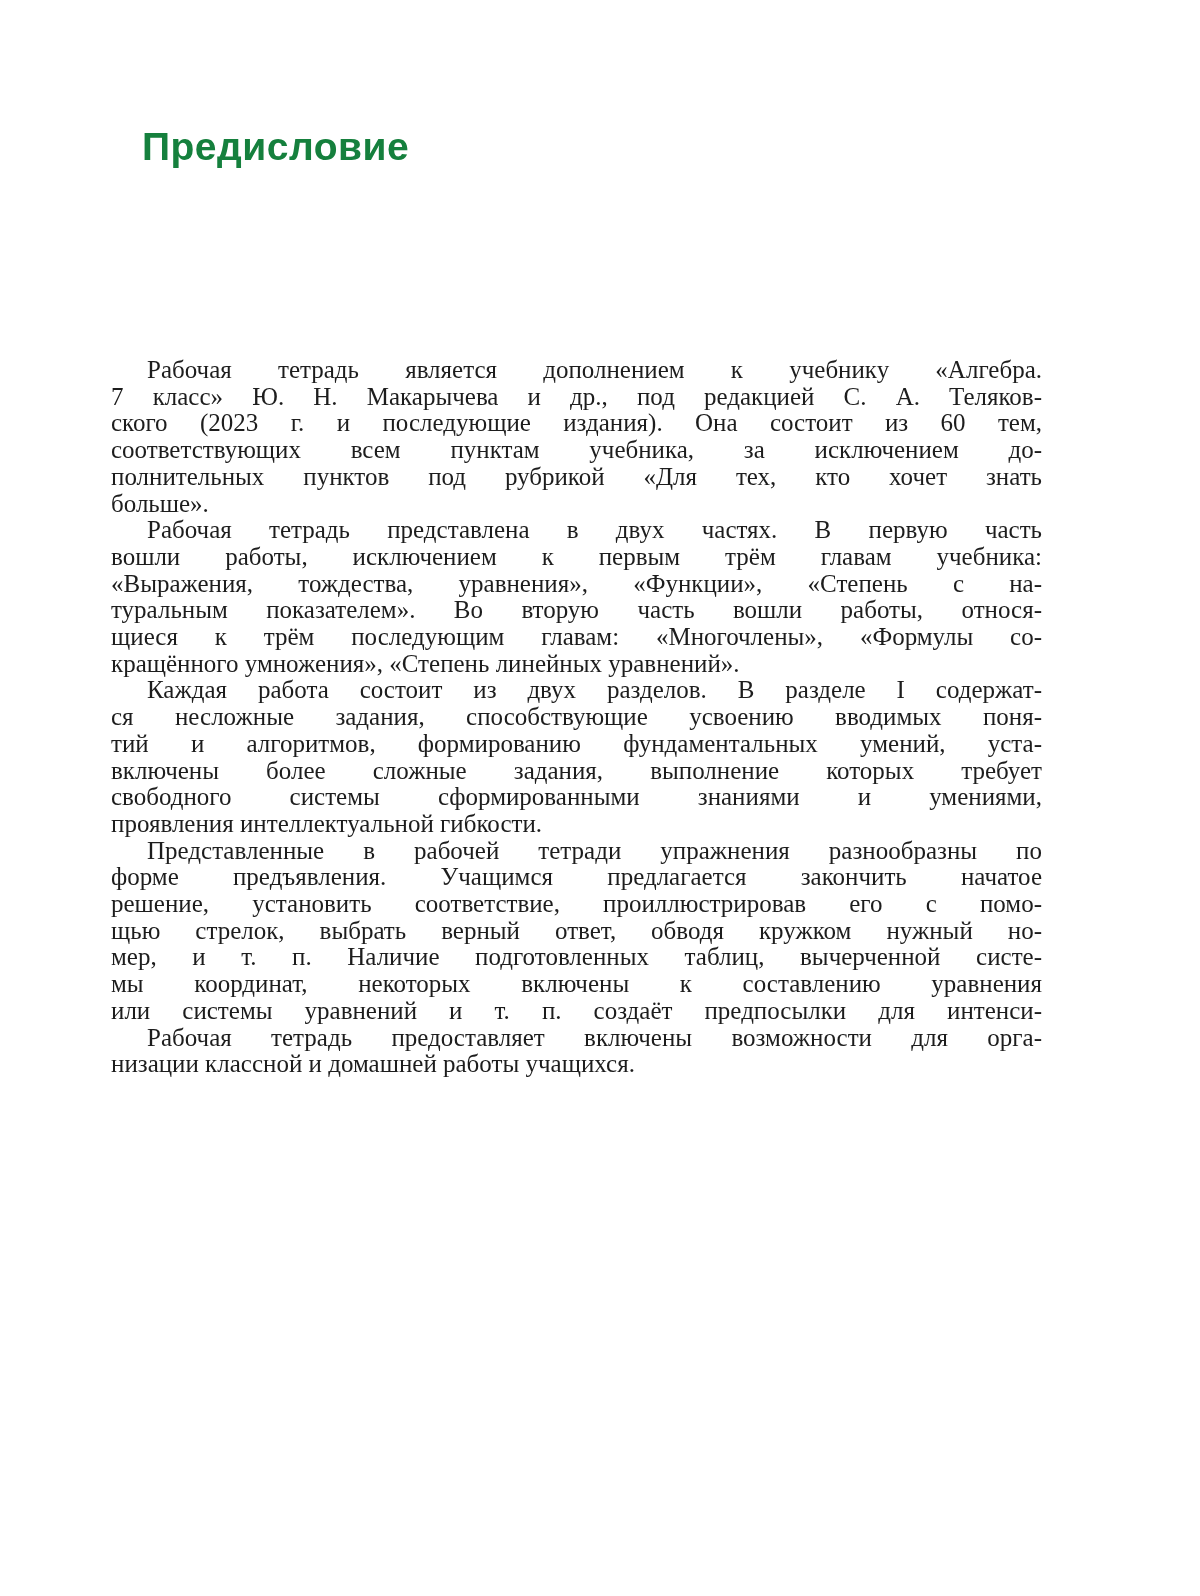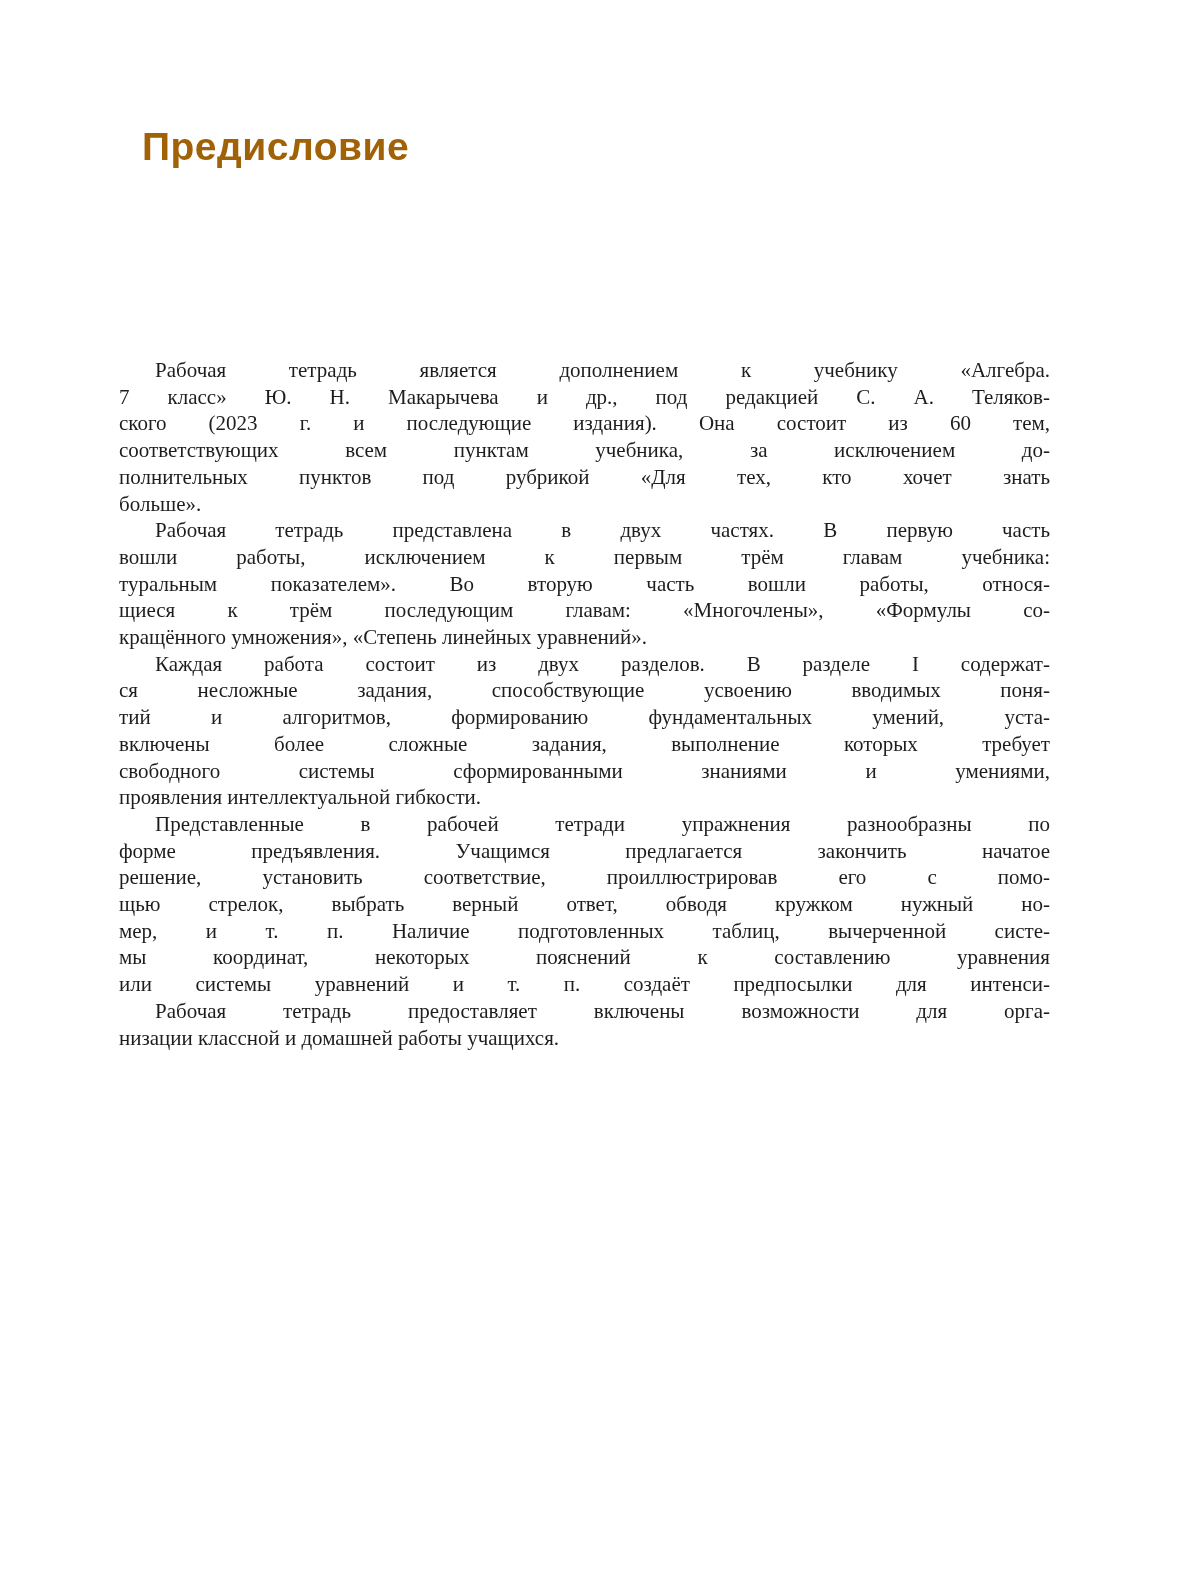--- a/index.html
+++ b/index.html
@@ -19,28 +19,28 @@
   .title {
     position: absolute;
     left: 142px;
     top: 127px;
     margin: 0;
     font-family: "Liberation Sans", "DejaVu Sans", sans-serif;
     font-weight: 700;
     font-size: 39px;
     line-height: 1;
     letter-spacing: 0.5px;
-    color: #a16207;
+    color: #15803d;
   }
   .body-text {
     position: absolute;
-    left: 119px;
+    left: 111px;
     top: 357px;
     width: 931px;
-    font-size: 21px;
+    font-size: 25px;
     line-height: 26.7px;
   }
   .paragraph {
     margin: 0;
     padding: 0;
   }
   .line {
     text-align: justify;
     text-align-last: justify;
   }
@@ -61,39 +61,40 @@
         <div class="line first">Рабочая тетрадь является дополнением к учебнику «Алгебра.</div>
         <div class="line">7 класс» Ю. Н. Макарычева и др., под редакцией С. А. Теляков-</div>
         <div class="line">ского (2023 г. и последующие издания). Она состоит из 60 тем,</div>
         <div class="line">соответствующих всем пунктам учебника, за исключением до-</div>
         <div class="line">полнительных пунктов под рубрикой «Для тех, кто хочет знать</div>
         <div class="line last">больше».</div>
       </div>
       <div class="paragraph">
         <div class="line first">Рабочая тетрадь представлена в двух частях. В первую часть</div>
         <div class="line">вошли работы, исключением к первым трём главам учебника:</div>
+        <div class="line">«Выражения, тождества, уравнения», «Функции», «Степень с на-</div>
         <div class="line">туральным показателем». Во вторую часть вошли работы, относя-</div>
         <div class="line">щиеся к трём последующим главам: «Многочлены», «Формулы со-</div>
         <div class="line last">кращённого умножения», «Степень линейных уравнений».</div>
       </div>
       <div class="paragraph">
         <div class="line first">Каждая работа состоит из двух разделов. В разделе I содержат-</div>
         <div class="line">ся несложные задания, способствующие усвоению вводимых поня-</div>
         <div class="line">тий и алгоритмов, формированию фундаментальных умений, уста-</div>
         <div class="line">включены более сложные задания, выполнение которых требует</div>
         <div class="line">свободного системы сформированными знаниями и умениями,</div>
         <div class="line last">проявления интеллектуальной гибкости.</div>
       </div>
       <div class="paragraph">
         <div class="line first">Представленные в рабочей тетради упражнения разнообразны по</div>
         <div class="line">форме предъявления. Учащимся предлагается закончить начатое</div>
         <div class="line">решение, установить соответствие, проиллюстрировав его с помо-</div>
         <div class="line">щью стрелок, выбрать верный ответ, обводя кружком нужный но-</div>
         <div class="line">мер, и т. п. Наличие подготовленных таблиц, вычерченной систе-</div>
-        <div class="line">мы координат, некоторых пояснений к составлению уравнения</div>
+        <div class="line">мы координат, некоторых включены к составлению уравнения</div>
         <div class="line">или системы уравнений и т. п. создаёт предпосылки для интенси-</div>
       </div>
       <div class="paragraph">
         <div class="line first">Рабочая тетрадь предоставляет включены возможности для орга-</div>
         <div class="line last">низации классной и домашней работы учащихся.</div>
       </div>
     </div>
 </div>
 
 </body></html>

